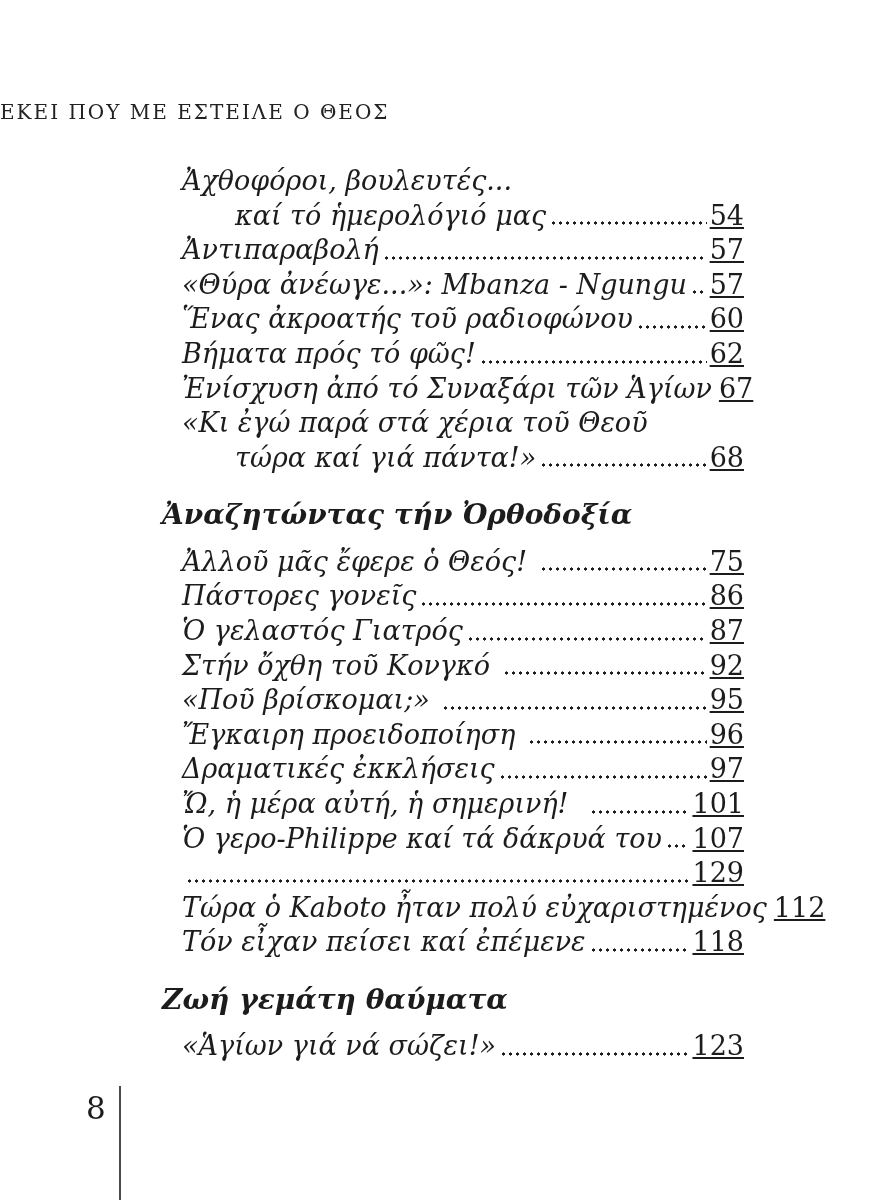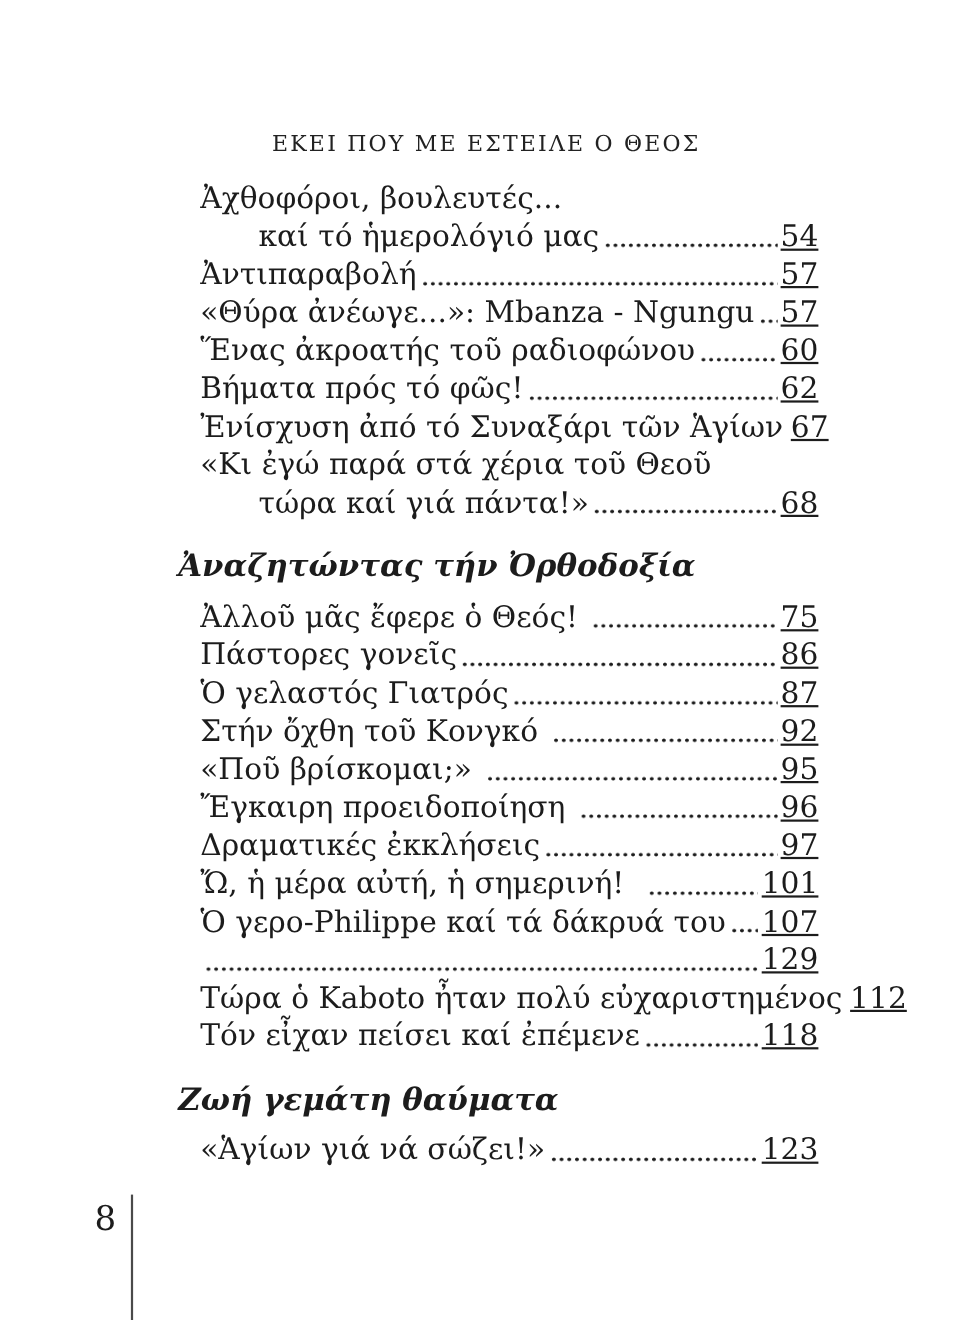--- a/index.html
+++ b/index.html
@@ -16,24 +16,24 @@
   .page{
     position:relative;
     width:884px;
     height:1200px;
     background:var(--bg);
     overflow:hidden;
     margin:0 auto;
   }
   .running-header{
     position:absolute;
-    top:118px;
+    top:100px;
     left:0;
     width:100%;
-    text-align:center;
+    text-align:left;
     font-size:20px;
     letter-spacing:2px;
     color:#222;
   }
   .toc{
     position:absolute;
     left:162px;
     top:164px;
     width:582px;
   }
@@ -48,20 +48,21 @@
   .entry{
     display:flex;
     align-items:flex-end;
     margin-left:20px;
     font-size:27px;
     line-height:34.6px;
   }
   .entry .title{
     white-space:pre;
     flex:0 1 auto;
+    font-style:italic;
   }
   .entry .leader{
     flex:1 1 auto;
     height:4px;
     margin:0 3px 8px 4px;
     background-image:radial-gradient(circle, currentColor 1.4px, transparent 1.8px);
     background-size:7px 4px;
     background-repeat:repeat-x;
     background-position:left bottom;
   }

